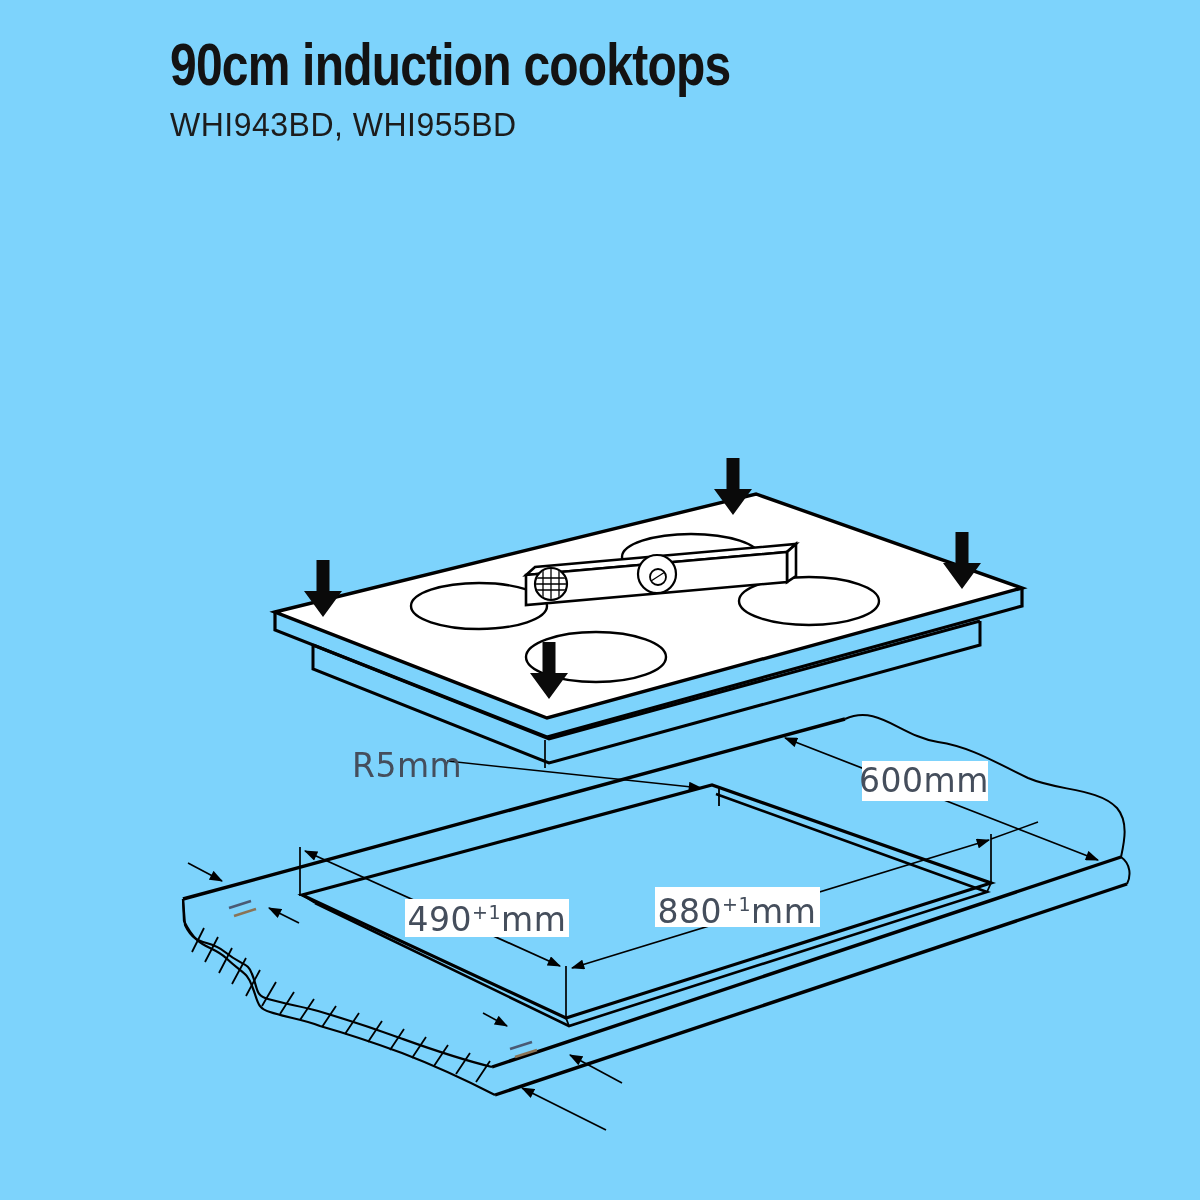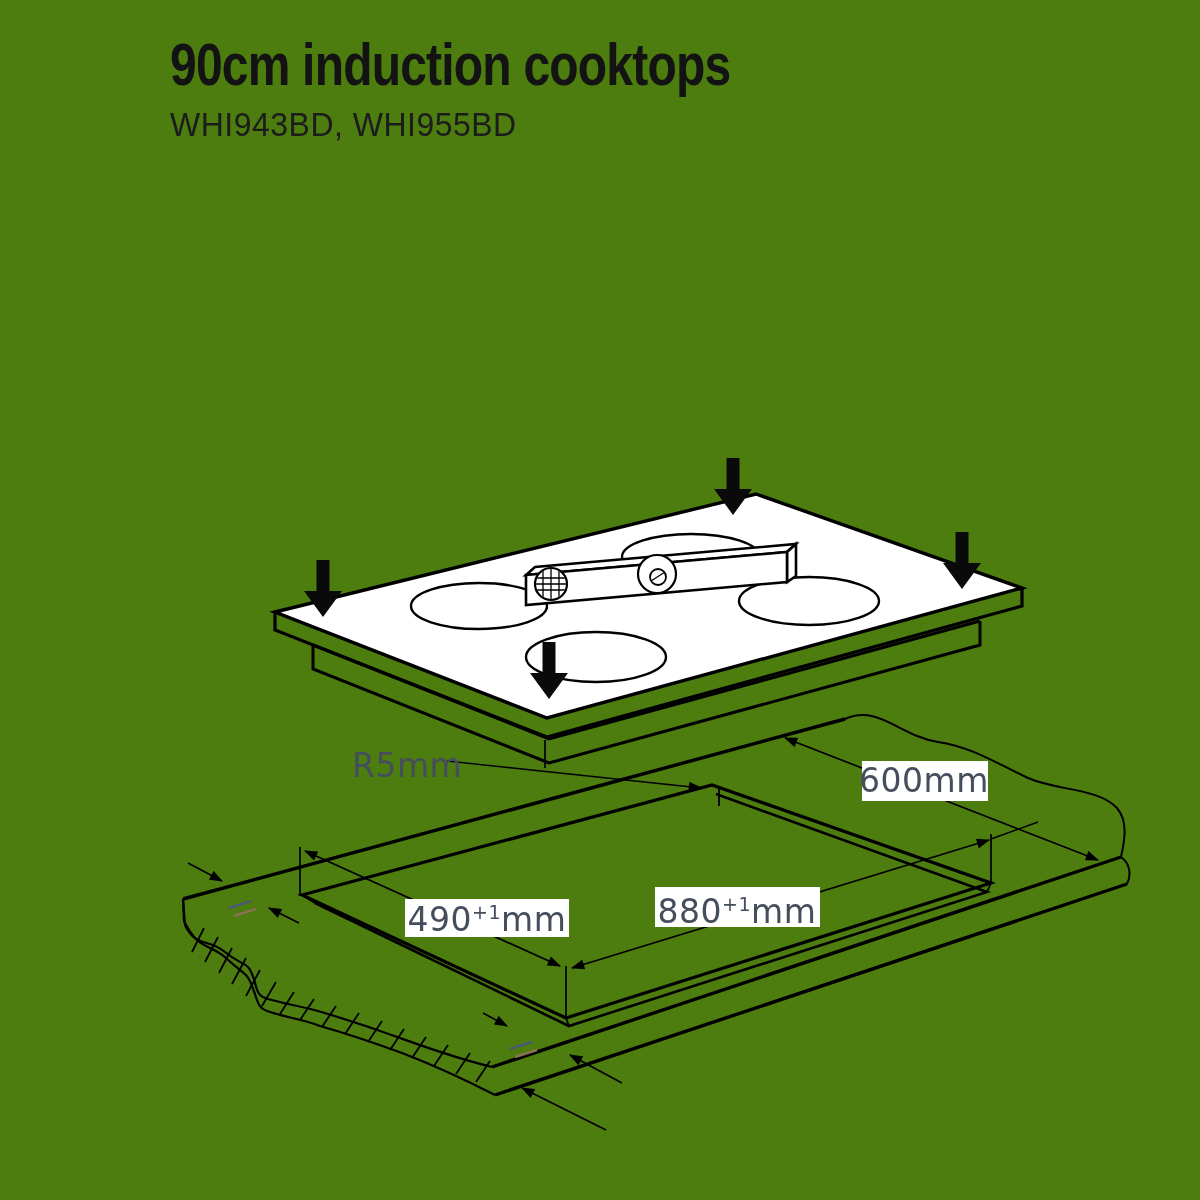--- a/index.html
+++ b/index.html
@@ -1,16 +1,16 @@
 <!DOCTYPE html>
 <html><head>
 <meta charset="utf-8">
 <style>
   html,body{margin:0;padding:0;background:#ffffff;}
-  .page{position:relative;width:1200px;height:1200px;background:#4d7c0f;overflow:hidden;
+  .page{position:relative;width:1200px;height:1200px;background:#7dd3fc;overflow:hidden;
         font-family:"Liberation Sans","DejaVu Sans",sans-serif;}
   .doc-header{position:absolute;left:170px;top:30px;}
   .doc-title{margin:0;font-size:60px;font-weight:700;color:#131313;letter-spacing:-1px;
              transform:scaleX(.80);transform-origin:left top;white-space:nowrap;}
   .doc-models{margin:0;position:absolute;top:76px;font-size:33px;font-weight:400;color:#1c1c1c;
               transform:scaleX(.97);transform-origin:left top;white-space:nowrap;letter-spacing:.5px;}
   svg{position:absolute;left:0;top:0;}
   .dim-text{font-family:"DejaVu Sans","Liberation Sans",sans-serif;font-size:33px;letter-spacing:.5px;}
   .dim-sup{font-size:19px;}
 </style>

